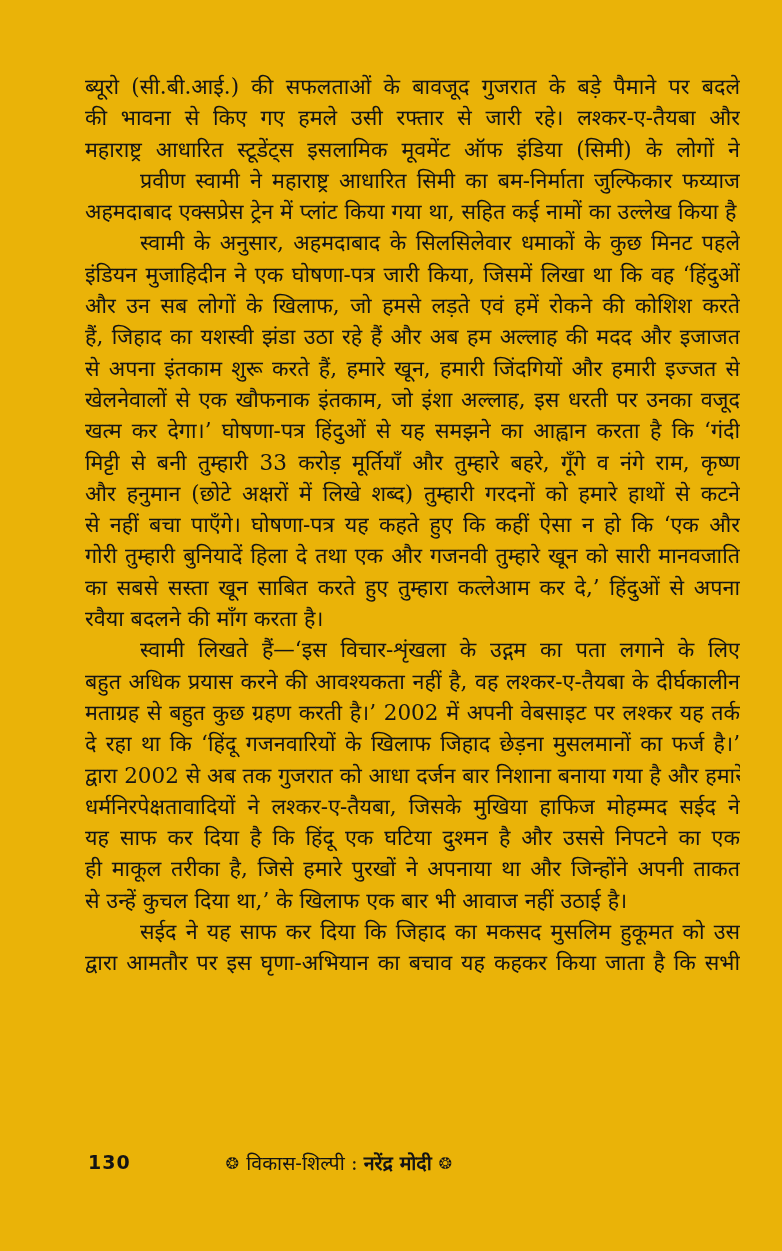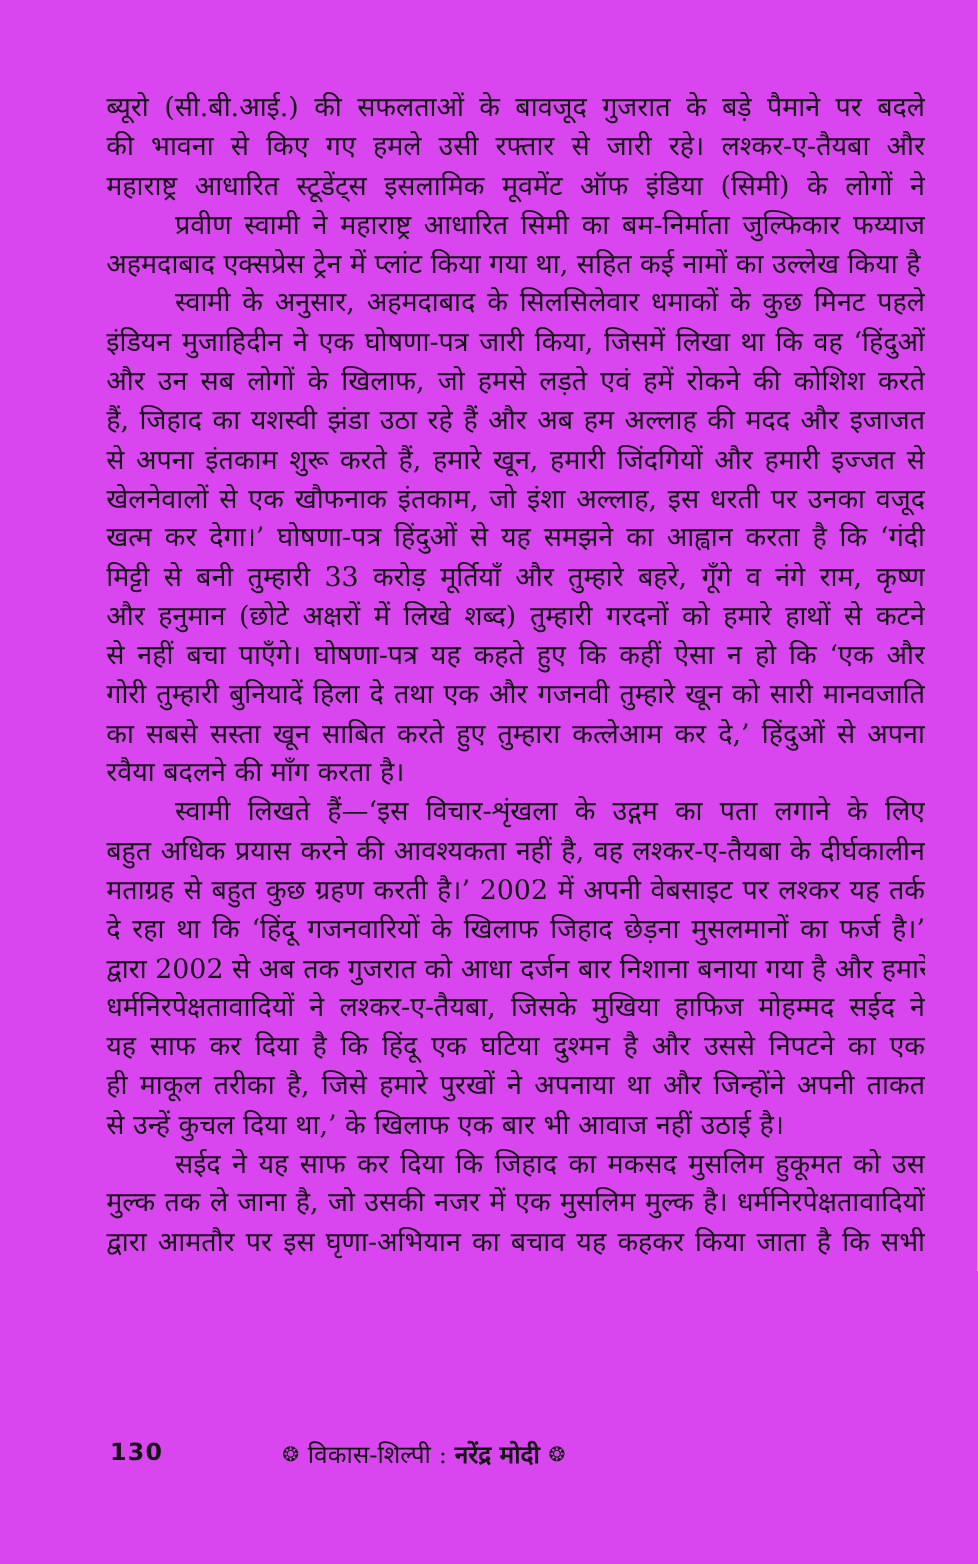--- a/index.html
+++ b/index.html
@@ -5,21 +5,21 @@
   html, body {
     margin: 0;
     padding: 0;
     background: #e8e8e4;
   }
   .page {
     position: relative;
     width: 782px;
     height: 1251px;
     margin: 0 auto;
-    background: #d946ef;
+    background: #eab308;
     color: #141414;
     font-family: "DejaVu Serif", "DejaVu Sans", serif;
     overflow: hidden;
   }
   .text-block {
     position: absolute;
     top: 71px;
     left: 85px;
     width: 655px;
     font-size: 21.5px;
@@ -101,21 +101,20 @@
       <div class="line indent">स्वामी लिखते हैं—‘इस विचार-शृंखला के उद्गम का पता लगाने के लिए</div>
       <div class="line">बहुत अधिक प्रयास करने की आवश्यकता नहीं है, वह लश्कर-ए-तैयबा के दीर्घकालीन</div>
       <div class="line">मताग्रह से बहुत कुछ ग्रहण करती है।’ 2002 में अपनी वेबसाइट पर लश्कर यह तर्क</div>
       <div class="line">दे रहा था कि ‘हिंदू गजनवारियों के खिलाफ जिहाद छेड़ना मुसलमानों का फर्ज है।’</div>
       <div class="line">द्वारा 2002 से अब तक गुजरात को आधा दर्जन बार निशाना बनाया गया है और हमारे</div>
       <div class="line">धर्मनिरपेक्षतावादियों ने लश्कर-ए-तैयबा, जिसके मुखिया हाफिज मोहम्मद सईद ने</div>
       <div class="line">यह साफ कर दिया है कि हिंदू एक घटिया दुश्मन है और उससे निपटने का एक</div>
       <div class="line">ही माकूल तरीका है, जिसे हमारे पुरखों ने अपनाया था और जिन्होंने अपनी ताकत</div>
       <div class="line para-end">से उन्हें कुचल दिया था,’ के खिलाफ एक बार भी आवाज नहीं उठाई है।</div>
       <div class="line indent">सईद ने यह साफ कर दिया कि जिहाद का मकसद मुसलिम हुकूमत को उस</div>
-      <div class="line">मुल्क तक ले जाना है, जो उसकी नजर में एक मुसलिम मुल्क है। धर्मनिरपेक्षतावादियों</div>
       <div class="line">द्वारा आमतौर पर इस घृणा-अभियान का बचाव यह कहकर किया जाता है कि सभी</div>
     </div>
 
   <div class="footer">
     <span class="page-number">130</span>
     <div class="running-title">
       <span class="ornament">❂</span><span>विकास-शिल्पी :</span>&nbsp;<span class="bold">नरेंद्र मोदी</span><span class="ornament">❂</span>
     </div>
   </div>
 

